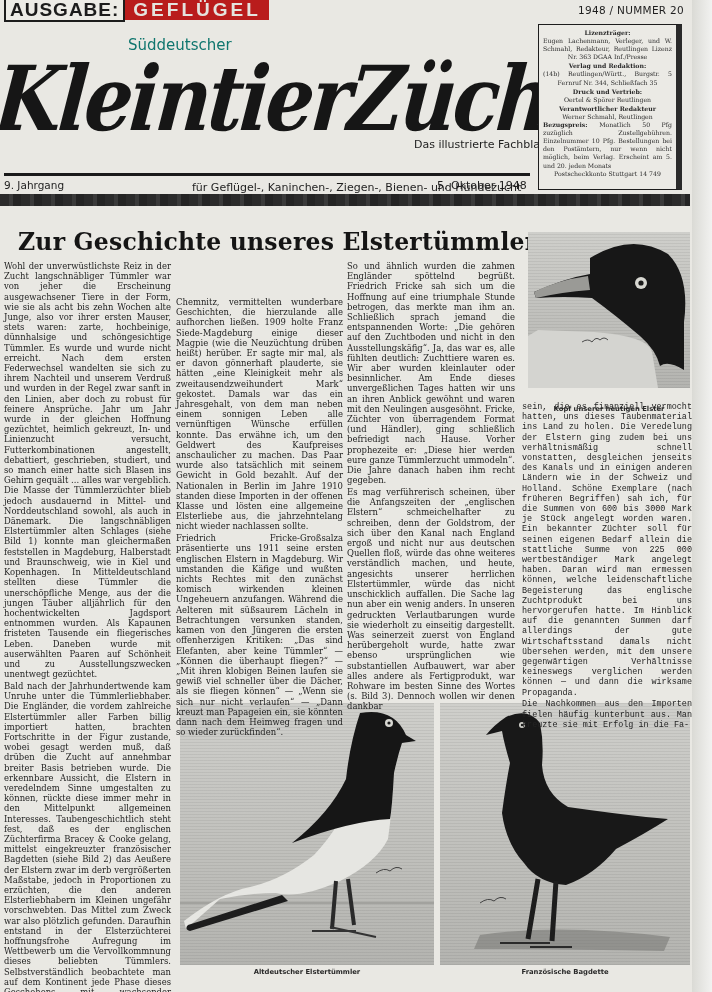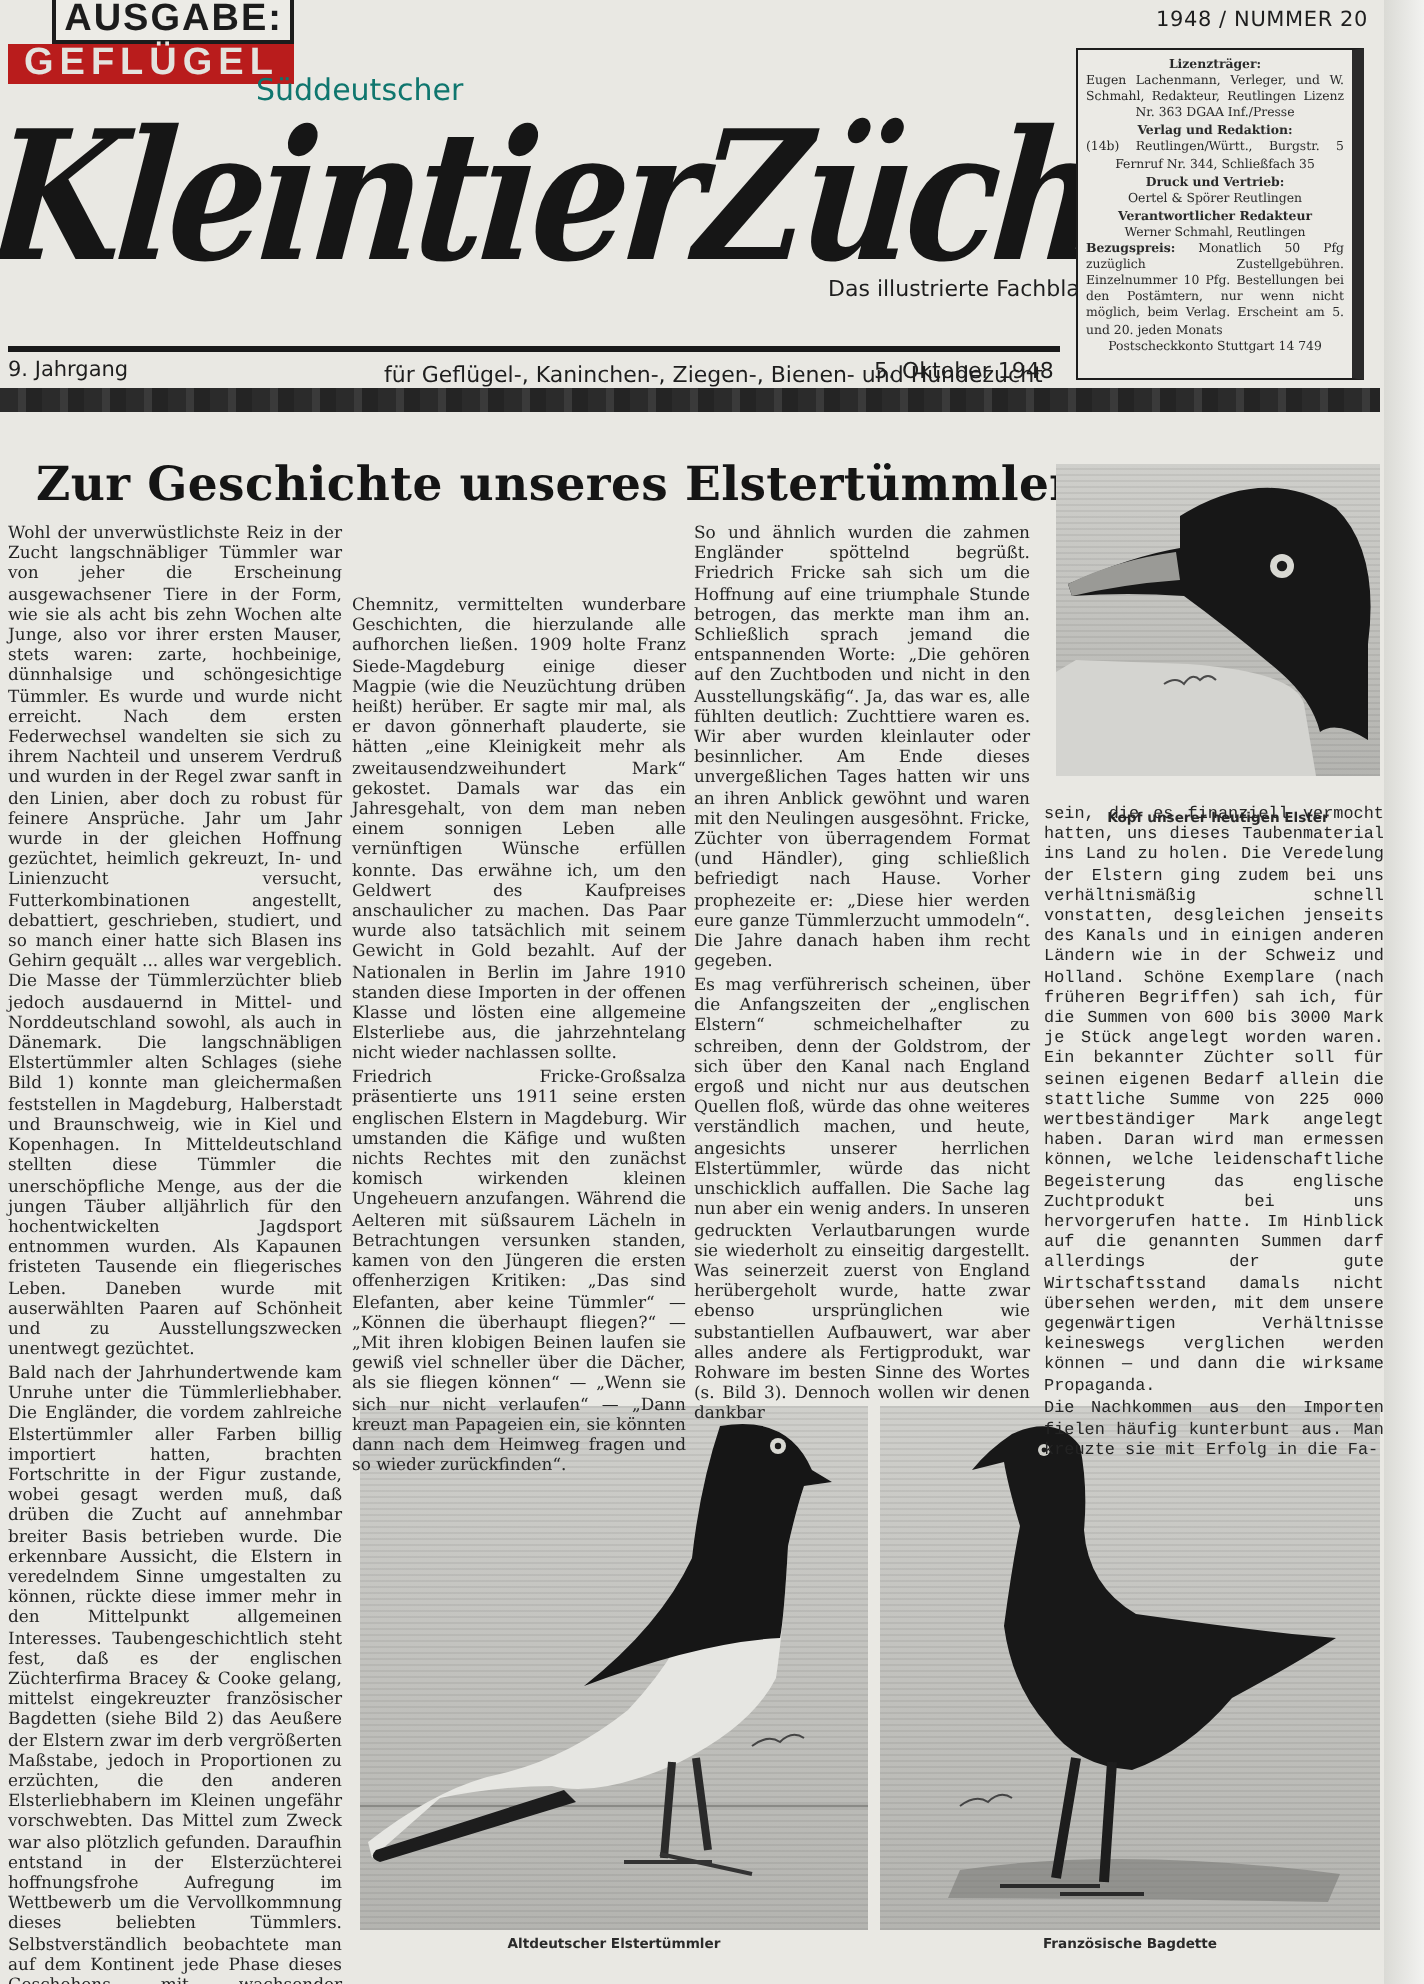--- a/index.html
+++ b/index.html
@@ -6,24 +6,23 @@
   body {
     width:712px; height:992px; overflow:hidden; position:relative;
     background:#e9e8e3;
     font-family:"DejaVu Serif", serif;
     color:#1e1e1e;
   }
   .abs { position:absolute; }
 
   
   #edition-tag {
-    left:4px; top:0; height:20px; display:flex; align-items:flex-end;
+    left:4px; top:0; height:20px; display:flex; align-items:flex-start;
     font-family:"Liberation Sans", sans-serif; font-weight:bold; font-size:19px; line-height:20px;
     letter-spacing:1px;
-    flex-direction:column;
   }
   #edition-tag .lab { border:2px solid #1c1c1c; border-top:none; padding:0 4px; background:#ecebe6; color:#1c1c1c; }
   #edition-tag .val { background:#b91c1c; color:#e4e3de; padding:0 8px; letter-spacing:3px; }
 
   #supertitle { left:128px; top:36px; font-family:"DejaVu Sans", sans-serif; font-size:15px; color:#0f766e; }
   #logo {
     left:2px; top:34px; font-family:"DejaVu Serif", serif; font-style:italic; font-weight:bold;
     font-size:76px; letter-spacing:-3px; color:#161616; line-height:110px;
     transform:scaleY(1.18) skewX(-6deg); transform-origin:left top;
   }

